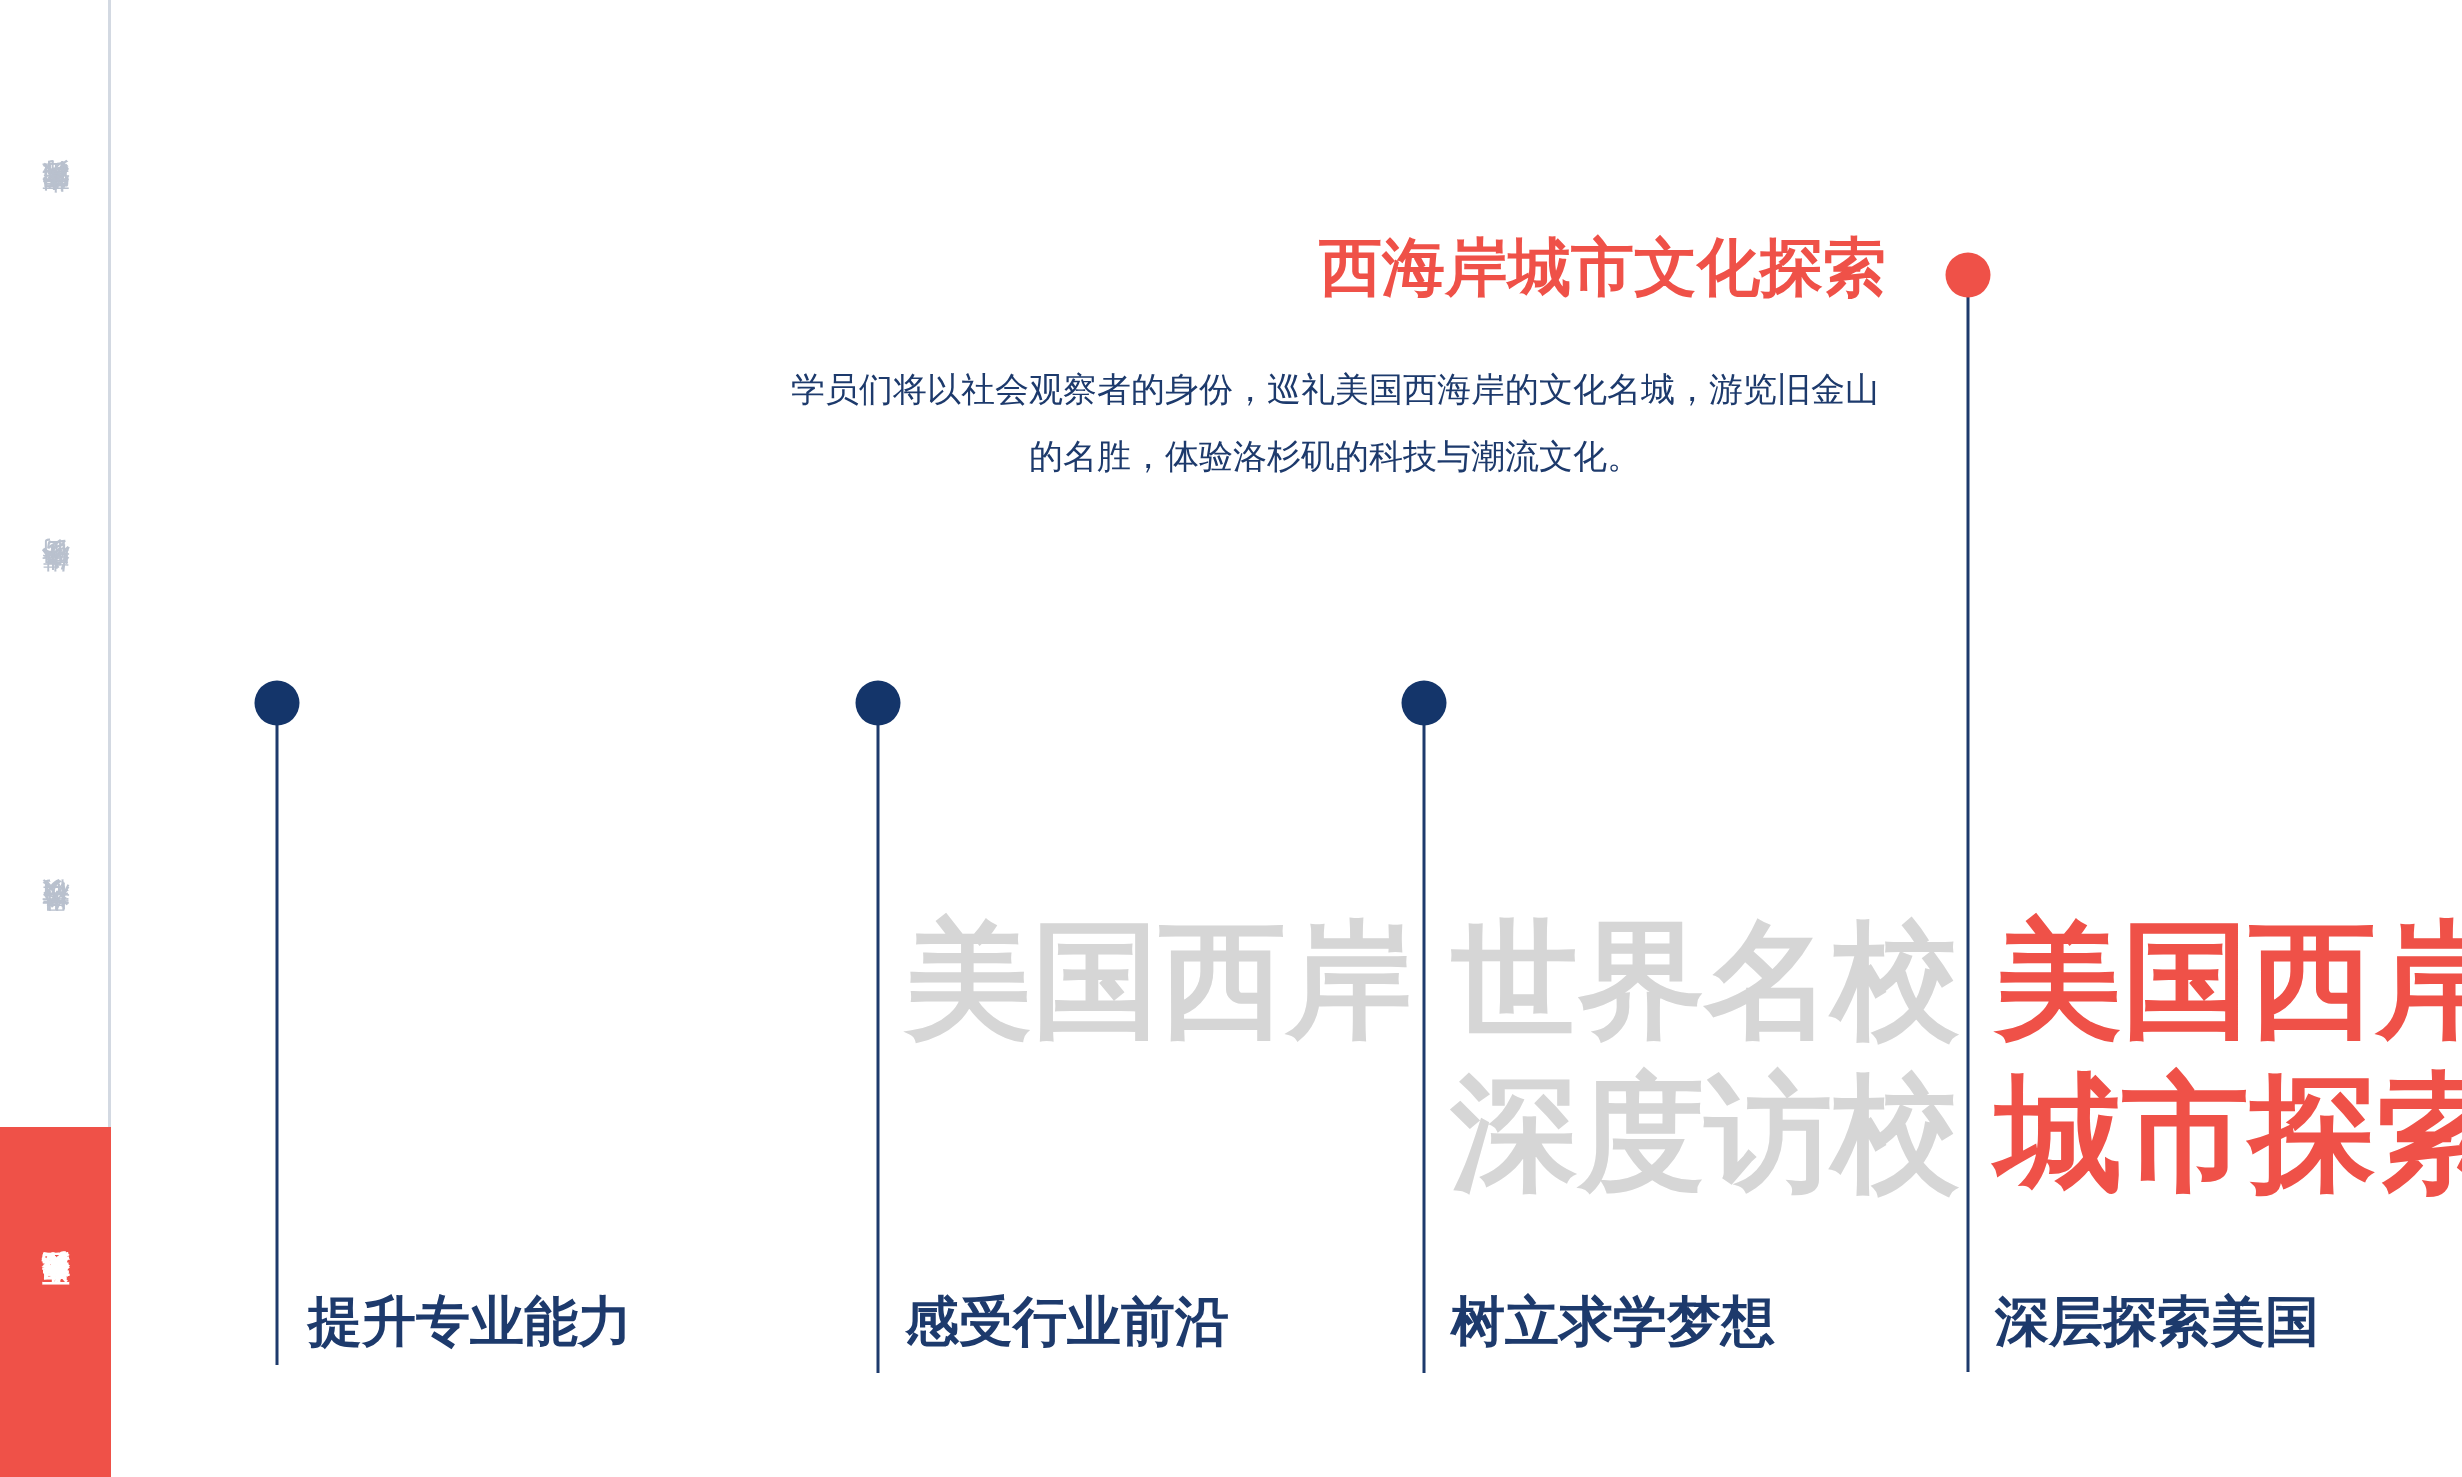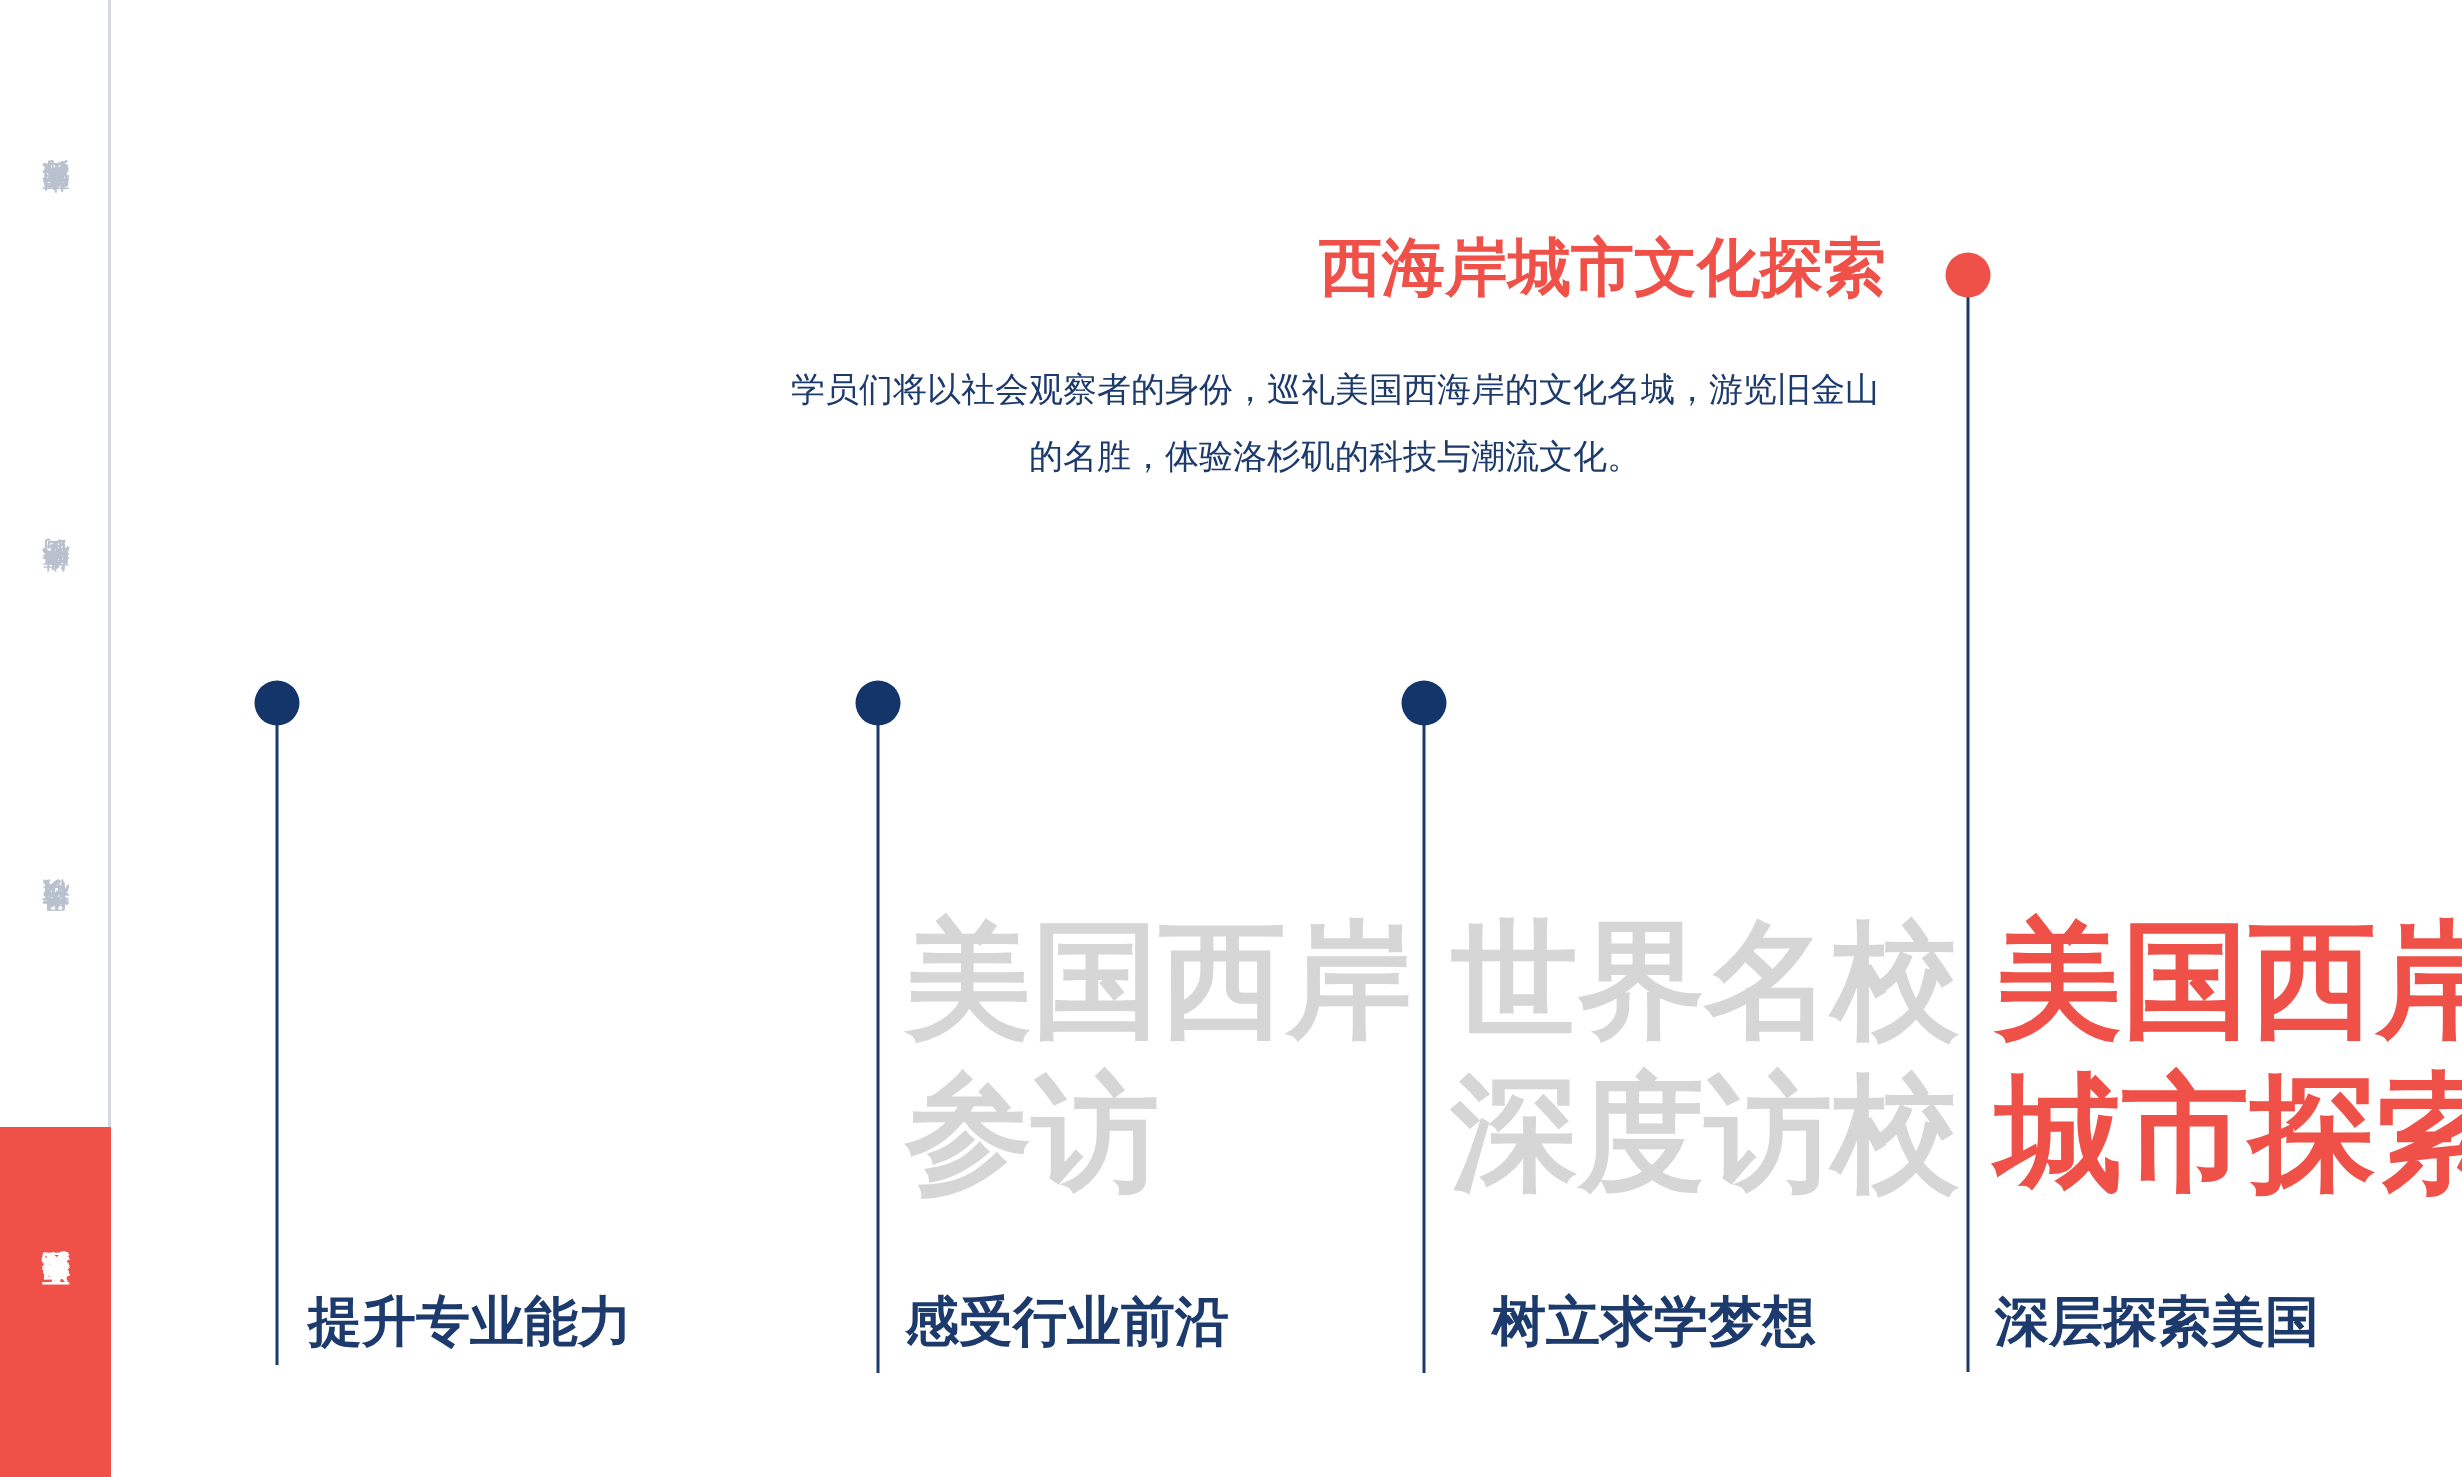--- a/index.html
+++ b/index.html
@@ -75,31 +75,30 @@
 <div class="vline" style="left:277px;top:703px;height:662px;"></div>
 <div class="dot" style="left:277px;top:703px;"></div>
 <div class="col-heading" style="left:308px;top:904px;">
 </div>
 <div class="col-sub" style="left:308px;top:1286px;">提升专业能力</div>
 
 <div class="vline" style="left:878px;top:703px;height:670px;"></div>
 <div class="dot" style="left:878px;top:703px;"></div>
 <div class="col-heading" style="left:905px;top:904px;">
   <div>美国西岸</div>
-  <div>参访</div>
 </div>
 <div class="col-sub" style="left:905px;top:1286px;text-align:center;">感受行业前沿</div>
 
 <div class="vline" style="left:1424px;top:703px;height:670px;"></div>
 <div class="dot" style="left:1424px;top:703px;"></div>
 <div class="col-heading" style="left:1451px;top:904px;">
   <div>世界名校</div>
   <div>深度访校</div>
 </div>
-<div class="col-sub" style="left:1451px;top:1286px;margin-left:41px;">树立求学梦想</div>
+<div class="col-sub" style="left:1451px;top:1286px;">树立求学梦想</div>
 
 <div class="vline" style="left:1968px;top:275px;height:1097px;"></div>
 <div class="dot red" style="left:1968px;top:275px;"></div>
 <div class="col-heading active" style="left:1995px;top:904px;">
   <div>美国西岸</div>
   <div>城市探索</div>
 </div>
 <div class="col-sub" style="left:1995px;top:1286px;">深层探索美国</div>
 
 

